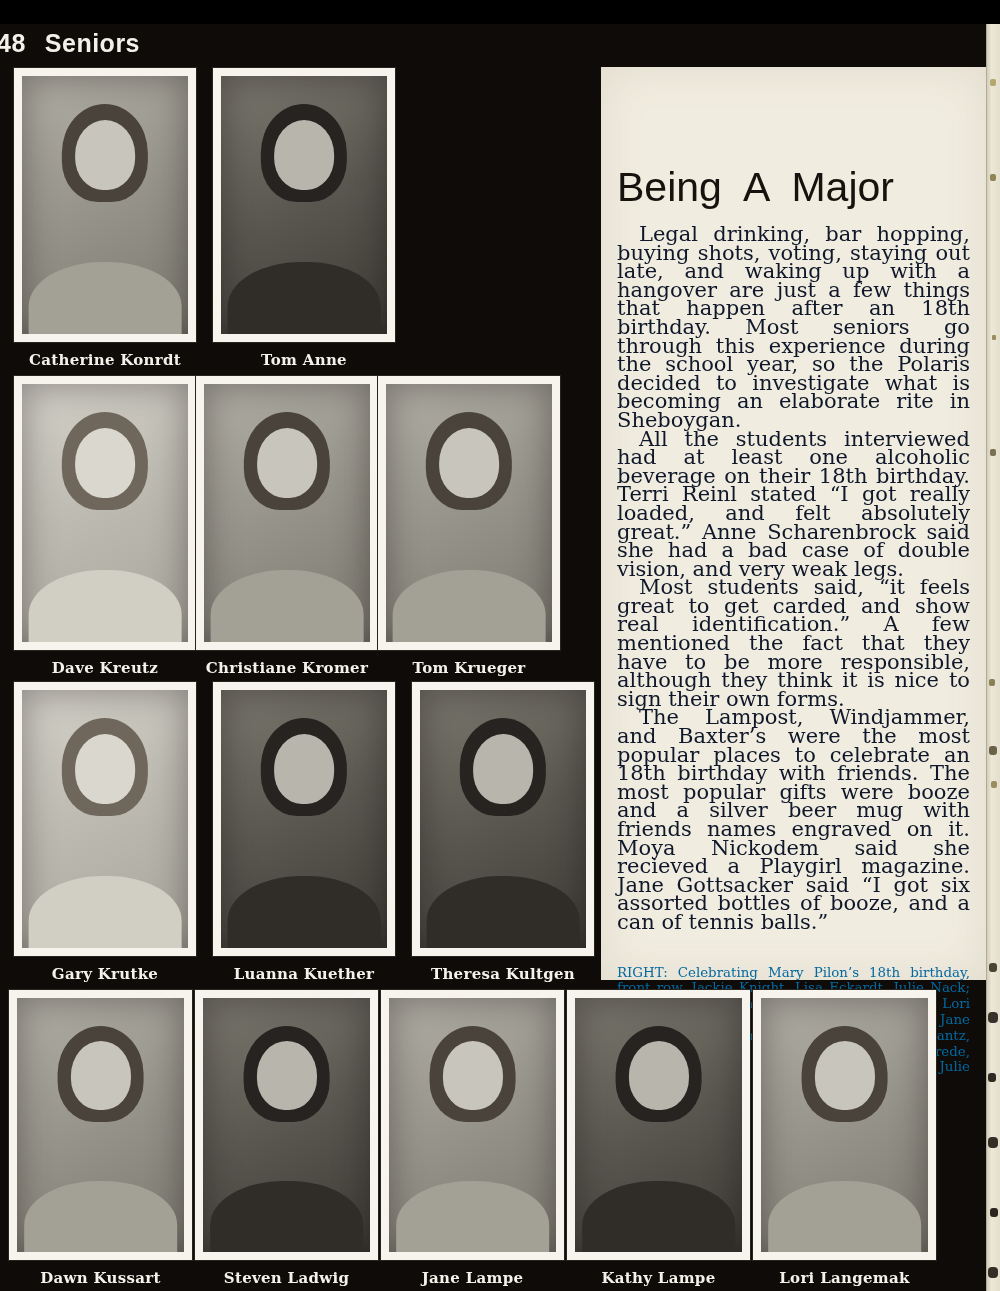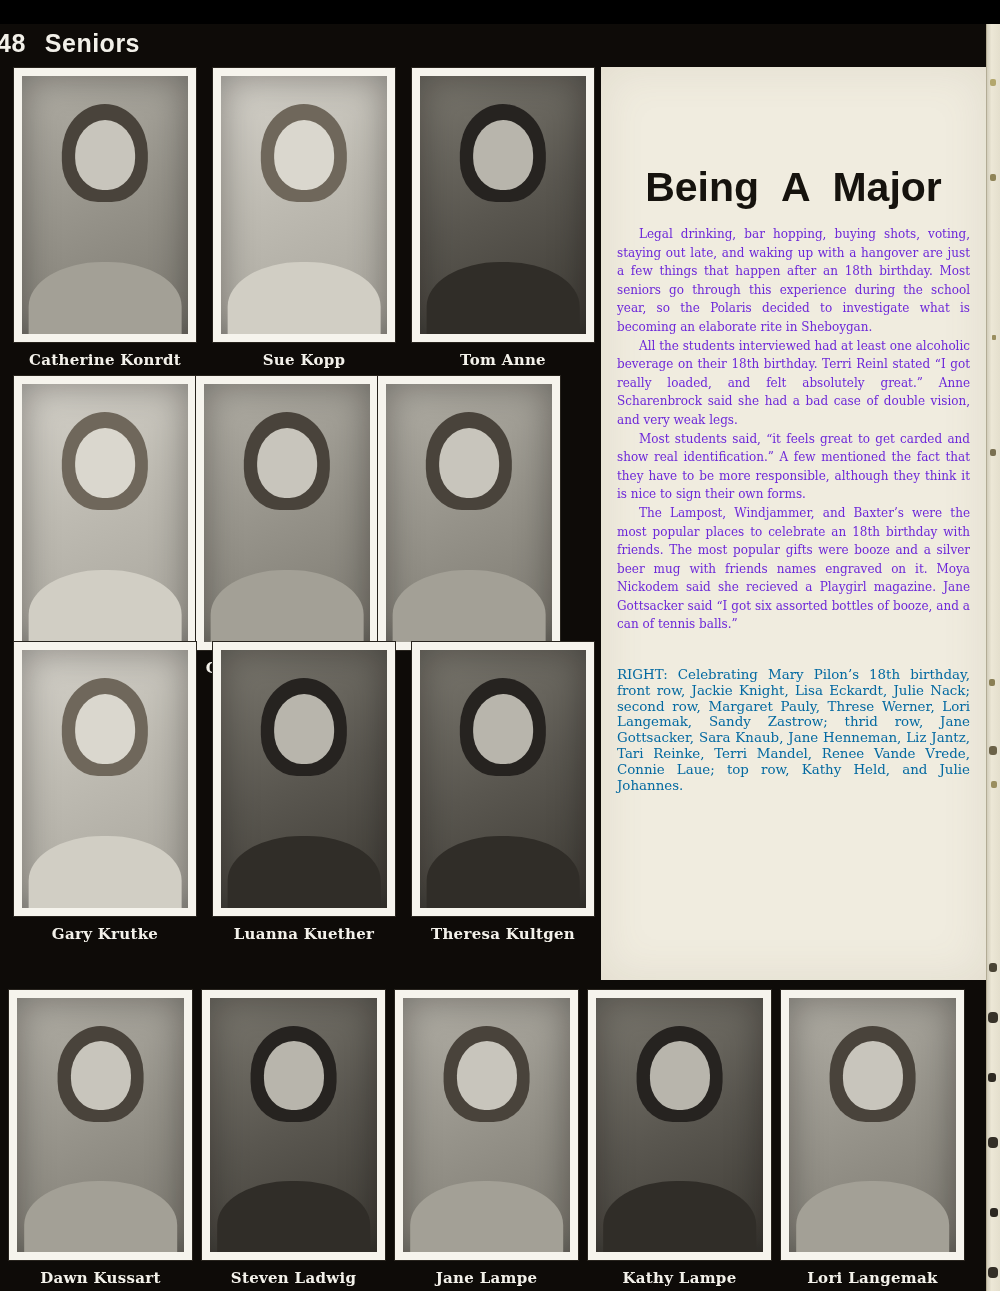--- a/index.html
+++ b/index.html
@@ -16,22 +16,22 @@
   .page-header {
     position:absolute; top:5px; left:-3px; display:flex; gap:19px;
     font-family:"Liberation Sans", sans-serif; font-weight:700;
     font-size:25px; color:#f2f0e9; letter-spacing:.5px;
   }
 
   
   .photo-row { position:absolute; display:flex; }
   .row-1 { left:14px; top:44px;  gap:17px; }
   .row-2 { left:14px; top:352px; }
-  .row-3 { left:14px; top:618px; gap:17px; }
-  .row-4 { left:9px;  top:966px; gap:10px; }
+  .row-3 { left:14px; top:658px; gap:17px; }
+  .row-4 { left:9px;  top:966px; gap:3px; }
 
   .photo-card { width:182px; }
   .row-4 .photo-card { width:183px; }
 
   .photo-frame {
     background:#f6f4ed; padding:8px; height:274px;
     box-shadow:0 0 0 1px #27231d;
   }
   .row-4 .photo-frame { height:270px; }
 
@@ -73,28 +73,28 @@
     white-space:nowrap;
   }
 
   
   .article-panel {
     position:absolute; left:601px; top:43px; width:385px; height:913px;
     background:#f0ecdf; padding:0 16px;
     box-shadow:inset 0 0 46px rgba(120,105,80,.12);
   }
   .article-title {
-    margin:100px 0 0; text-align:center;
-    font-family:"Liberation Sans", sans-serif; font-weight:700;
+    margin:100px 0 0; text-align:left;
+    font-family:"Liberation Sans", sans-serif; font-weight:400;
     font-size:41px; line-height:1; color:#16130e;
     word-spacing:12px; letter-spacing:0;
   }
   .article-body {
-    margin-top:17px; font-size:12px; line-height:18.6px;
-    text-align:justify; color:#6d28d9;
+    margin-top:17px; font-size:21px; line-height:18.6px;
+    text-align:justify; color:#0f172a;
   }
   .article-body p { margin:0; text-indent:22px; }
   .photo-caption {
     margin-top:33px; font-size:13.4px; line-height:15.8px;
     text-align:justify; color:#0369a1;
   }
 
   
   .edge-strip {
     position:absolute; right:0; top:0; width:14px; height:1291px;
@@ -135,30 +135,20 @@
         <div class="photo t-mid">
           <span class="ph-hair"></span>
           <span class="ph-face"></span>
           <span class="ph-body"></span>
         </div>
       </div>
       <div class="photo-name">Catherine Konrdt</div>
     </div>
     <div class="photo-card">
       <div class="photo-frame">
-        <div class="photo t-light">
-          <span class="ph-hair"></span>
-          <span class="ph-face"></span>
-          <span class="ph-body"></span>
-        </div>
-      </div>
-      <div class="photo-name">Sue Kopp</div>
-    </div>
-    <div class="photo-card">
-      <div class="photo-frame">
         <div class="photo t-dark">
           <span class="ph-hair"></span>
           <span class="ph-face"></span>
           <span class="ph-body"></span>
         </div>
       </div>
       <div class="photo-name">Tom Anne</div>
     </div>
   </div>
 

